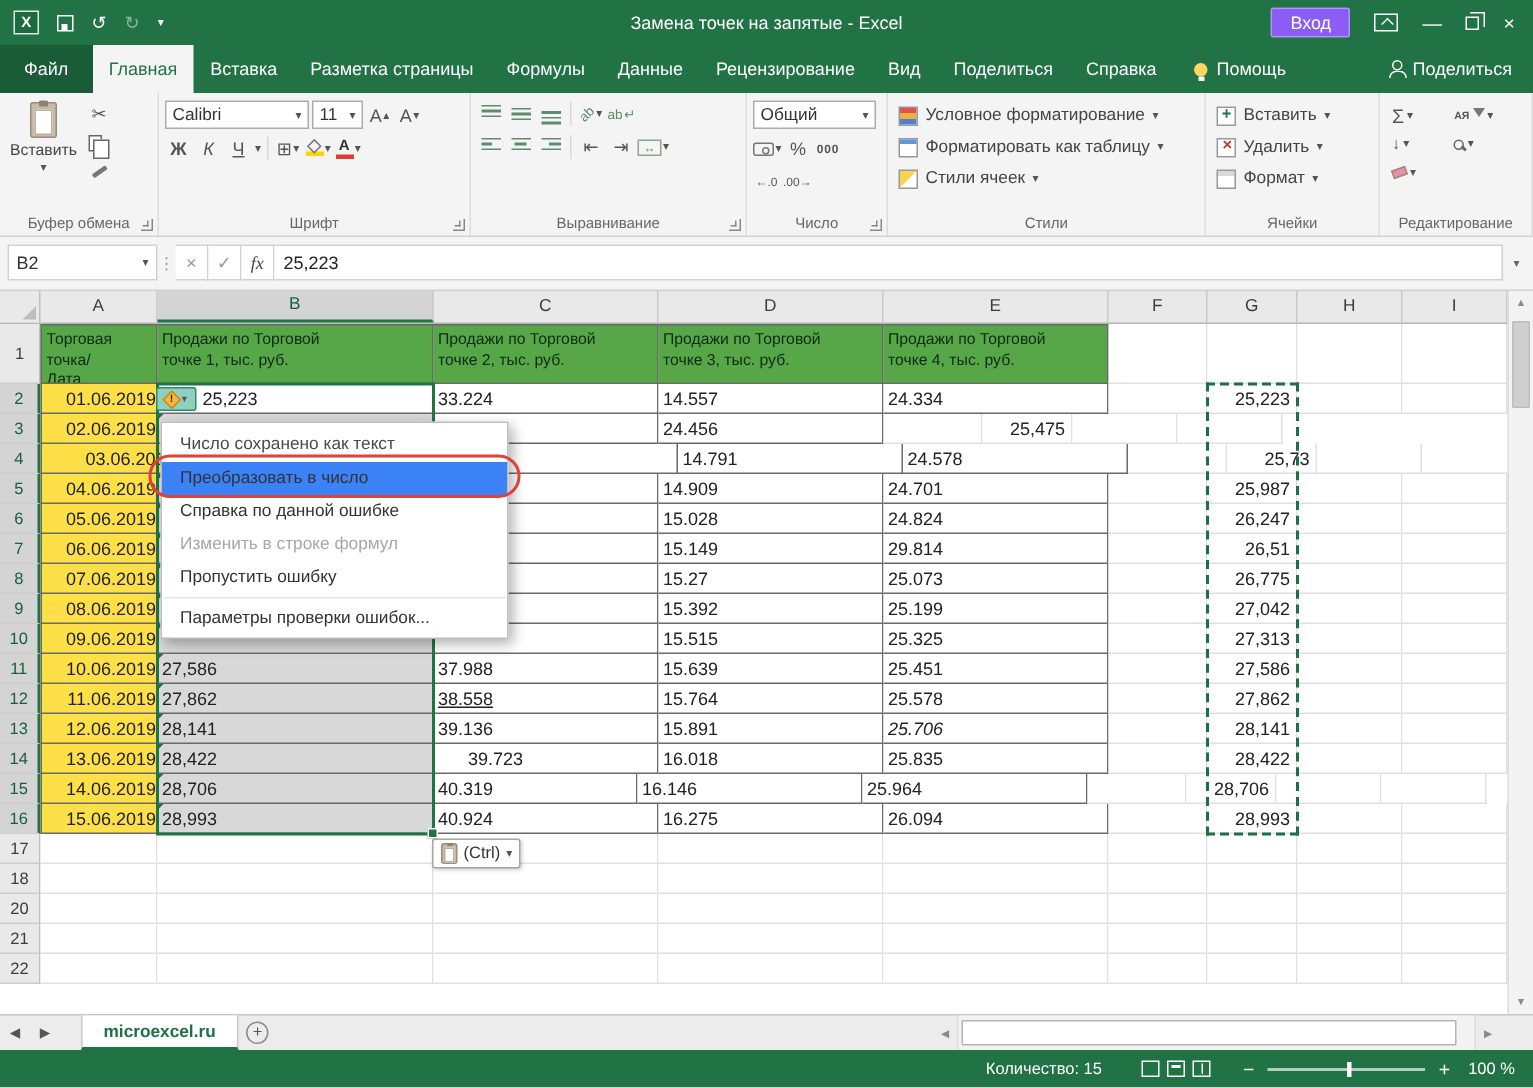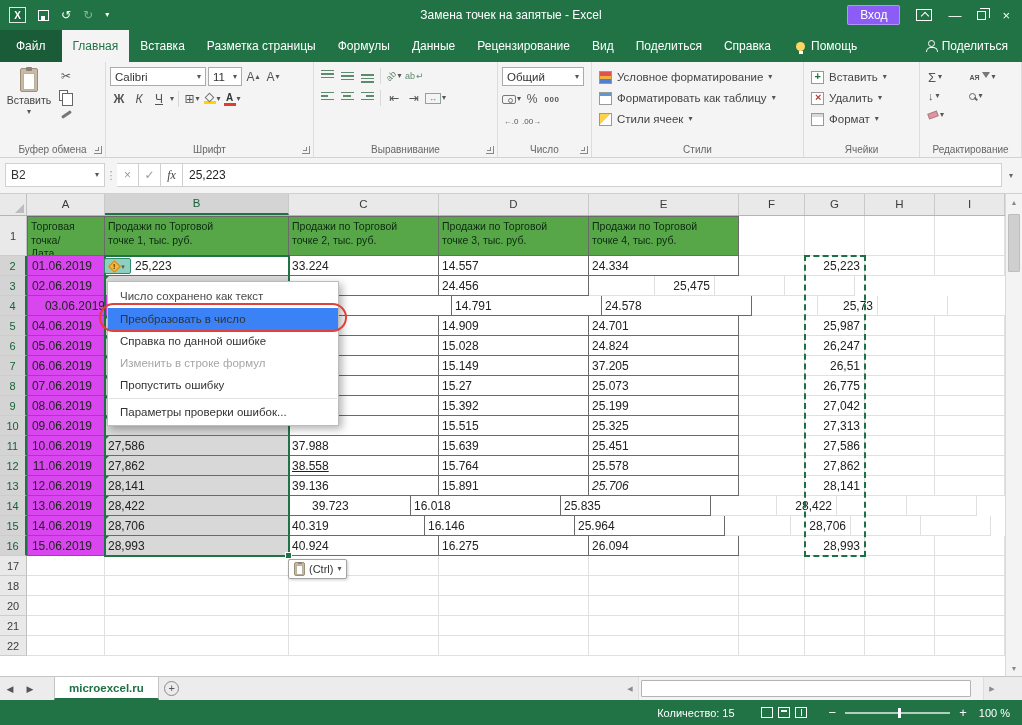--- a/index.html
+++ b/index.html
@@ -131,21 +131,21 @@
 .grow{display:flex;height:20px}
 .grow.r1{height:40px}
 .rowh{width:27px;flex:none;background:#e9e9e9;border-right:1px solid #c0c0c0;border-bottom:1px solid #cdcdcd;font-size:11px;color:#3c3c3c;display:flex;align-items:center;justify-content:center;cursor:default}
 .rowh.selh-row{background:#d4d4d4;border-right:2px solid #217346;color:#17613a}
 .cell{flex:none;position:relative;font-size:12px;overflow:hidden;padding:0 3px;display:flex;align-items:center;background:#fff;white-space:pre-line;cursor:default}
 .plain{border-right:1px solid #e0e0e0;border-bottom:1px solid #e0e0e0}
 .tbl{border-right:1px solid #6a6a6a;border-bottom:1px solid #6a6a6a}
 .r1 .tbl{border-top:1px solid #6a6a6a}
 .bl{border-left:1px solid #6a6a6a}
 .hdr{background:#57a648;font-size:10.5px;line-height:1.3;align-items:flex-start;padding:3px 3px;color:#0d2b12}
-.c-date{background:#d946ef;justify-content:flex-end;padding-right:12px}
+.c-date{background:#fde047;justify-content:flex-end;padding-right:0}
 .selbg{background:#d8d8d8}
 .c-g{justify-content:flex-end;padding-right:4px}
 .active-cell{padding-left:30px}
 .tri::after{content:"";position:absolute;left:0;top:0;border-top:4px solid #1e7145;border-right:4px solid transparent}
 
 
 .selrange{position:absolute;left:104px;top:61px;width:186px;height:302px;border:2px solid #217346;pointer-events:none;z-index:4}
 .fillhandle{position:absolute;left:285px;top:358px;width:7px;height:7px;background:#217346;border:1px solid #fff;z-index:5}
 .ants{position:absolute;left:804px;top:61px;width:62px;height:302px;border:2px dashed #1d6f44;z-index:3;pointer-events:none}
 .errbtn{position:absolute;left:104px;top:64px;width:27px;height:16px;background:#8fcfc0;border:1px solid #2e8b6e;border-radius:2px;display:flex;align-items:center;justify-content:center;gap:2px;z-index:6}
@@ -587,21 +587,21 @@
           <div class="cell plain c-g" style="width: 60px;">26,247</div>
           <div class="cell plain" style="width: 70px;"></div>
           <div class="cell plain" style="width: 70px;"></div>
         </div>
         <div class="grow">
           <div class="rowh selh-row">7</div>
           <div class="cell tbl c-date bl" style="width: 78px;">06.06.2019</div>
           <div class="cell tbl selbg tri" style="width: 184px;"></div>
           <div class="cell tbl" style="width: 150px;"></div>
           <div class="cell tbl" style="width: 150px;">15.149</div>
-          <div class="cell tbl" style="width: 150px;">37.205</div>
+          <div class="cell tbl" style="width: 150px;">29.814</div>
           <div class="cell plain" style="width: 66px;"></div>
           <div class="cell plain c-g" style="width: 60px;">26,51</div>
           <div class="cell plain" style="width: 70px;"></div>
           <div class="cell plain" style="width: 70px;"></div>
         </div>
         <div class="grow">
           <div class="rowh selh-row">8</div>
           <div class="cell tbl c-date bl" style="width: 78px;">07.06.2019</div>
           <div class="cell tbl selbg tri" style="width: 184px;"></div>
           <div class="cell tbl" style="width: 150px;"></div>
@@ -669,21 +669,21 @@
           <div class="cell tbl" style="width: 150px; font-style: italic;">25.706</div>
           <div class="cell plain" style="width: 66px;"></div>
           <div class="cell plain c-g" style="width: 60px;">28,141</div>
           <div class="cell plain" style="width: 70px;"></div>
           <div class="cell plain" style="width: 70px;"></div>
         </div>
         <div class="grow">
           <div class="rowh selh-row">14</div>
           <div class="cell tbl c-date bl" style="width: 78px;">13.06.2019</div>
           <div class="cell tbl selbg tri" style="width: 184px;">28,422</div>
-          <div class="cell tbl" style="width: 122px; padding-left: 23px;">39.723</div>
+          <div class="cell tbl" style="width: 150px; padding-left: 23px;">39.723</div>
           <div class="cell tbl" style="width: 150px;">16.018</div>
           <div class="cell tbl" style="width: 150px;">25.835</div>
           <div class="cell plain" style="width: 66px;"></div>
           <div class="cell plain c-g" style="width: 60px;">28,422</div>
           <div class="cell plain" style="width: 70px;"></div>
           <div class="cell plain" style="width: 70px;"></div>
         </div>
         <div class="grow">
           <div class="rowh selh-row">15</div>
           <div class="cell tbl c-date bl" style="width: 78px;">14.06.2019</div>

